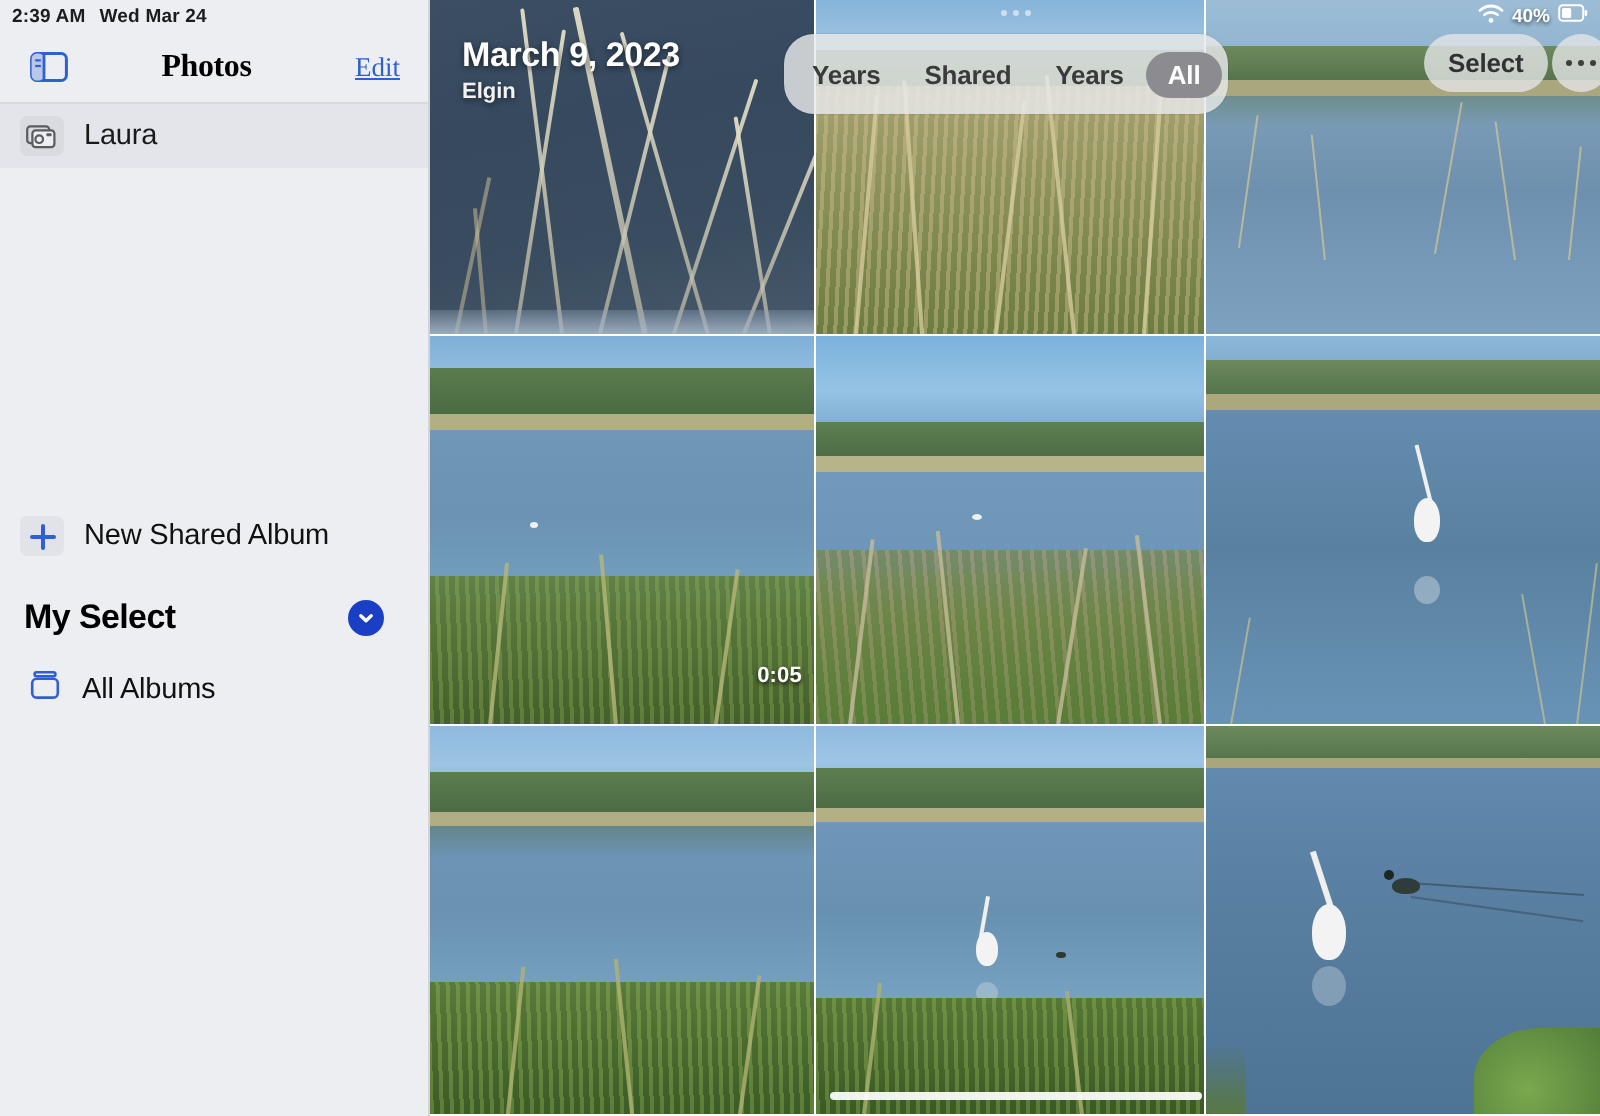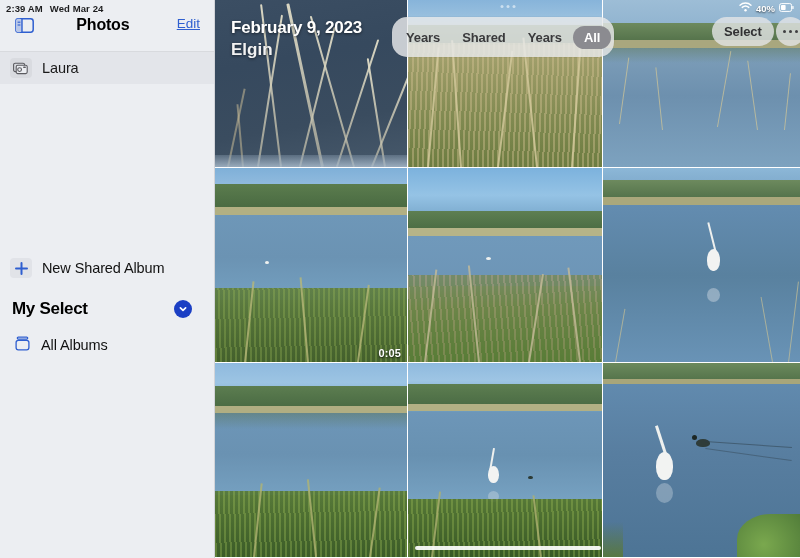--- a/index.html
+++ b/index.html
@@ -25,24 +25,25 @@
     padding: 0 6px;
     font-size: 9.5px; font-weight: bold;
     color: #1c1c1e;
     letter-spacing: 0.1px;
   }
   .status-time { margin-right: 7px; }
   .status-date { font-weight: bold; }
 
   .sb-header {
     height: 36px;
-    display: flex; 
+    display: flex; align-items: center;
     padding: 0 14px 0 13px;
     position: relative;
     border-bottom: 1px solid #d8dade;
+    font-family: Liberation Serif, serif;
   }
   .sb-toggle {
     width: 22px; height: 18px;
     display: flex; align-items: center; justify-content: center;
     cursor: pointer;
   }
   .sb-title {
     flex: 1; text-align: center;
     font-size: 16px; font-weight: bold; color: #000;
     letter-spacing: -0.2px;
@@ -150,34 +151,34 @@
     transform-origin: bottom center;
   }
   .bird-body {
     position: absolute; background: #f2f3f2;
     border-radius: 50% 50% 45% 45%;
   }
   .bird-neck { position: absolute; background: #eef0ee; }
   .dot { position: absolute; border-radius: 50%; }
 
   .dur-badge {
-    position: absolute; right: 6px; bottom: 3px;
+    position: absolute; right: 6px; bottom: 18px;
     color: #fff; font-size: 11px; font-weight: bold;
     text-shadow: 0 1px 2px rgba(0,0,0,.85);
     letter-spacing: 0.1px;
   }
 
   
   .date-overlay {
     position: absolute; left: 16px; top: 18px; z-index: 12;
     text-shadow: 0 1px 3px rgba(0,0,0,.55);
     pointer-events: none;
   }
   .date-main { color: #fff; font-size: 17px; font-weight: bold; letter-spacing: -0.2px; }
-  .date-sub  { color: #f2f2f2; font-size: 17px; font-weight: bold; margin-top: 2px; }
+  .date-sub  { color: #f2f2f2; font-size: 11px; font-weight: bold; margin-top: 2px; }
 
   .top-status {
     position: absolute; right: 6px; top: 0; height: 16px; z-index: 14;
     display: flex; align-items: center; gap: 4px;
     color: #fff; font-size: 9.5px; font-weight: bold;
     text-shadow: 0 1px 2px rgba(0,0,0,.6);
   }
 
   .grab-dots {
     position: absolute; left: 50%; transform: translateX(-50%);
@@ -439,21 +440,21 @@
           <div class="dot" style="left:45%;top:37%;width:5px;height:5px;background:#1d2724;"></div>
           <div style="position:absolute;left:52%;top:42%;width:44%;height:1.4px;background:rgba(44,60,70,.5);transform:rotate(4deg);"></div>
           <div style="position:absolute;left:52%;top:47%;width:44%;height:1.4px;background:rgba(44,60,70,.4);transform:rotate(8deg);"></div>
           <div style="position:absolute;right:-2%;bottom:-4%;width:34%;height:26%;border-radius:50% 0 0 0;background:radial-gradient(circle at 40% 60%, #7aa84e, #4f7a38);"></div>
           <div style="position:absolute;left:0;bottom:0;width:10%;height:18%;background:linear-gradient(to top,rgba(90,120,58,.9),rgba(90,120,58,0));"></div>
         </div>
       </div>
     </div>
 
     <div class="date-overlay">
-      <div class="date-main">February 9, 2023</div>
+      <div class="date-main">March 9, 2023</div>
       <div class="date-sub">Elgin</div>
     </div>
 
     <div class="grab-dots">
       <i></i>
         <i></i>
         <i></i>
     </div>
 
     <div class="top-status">

